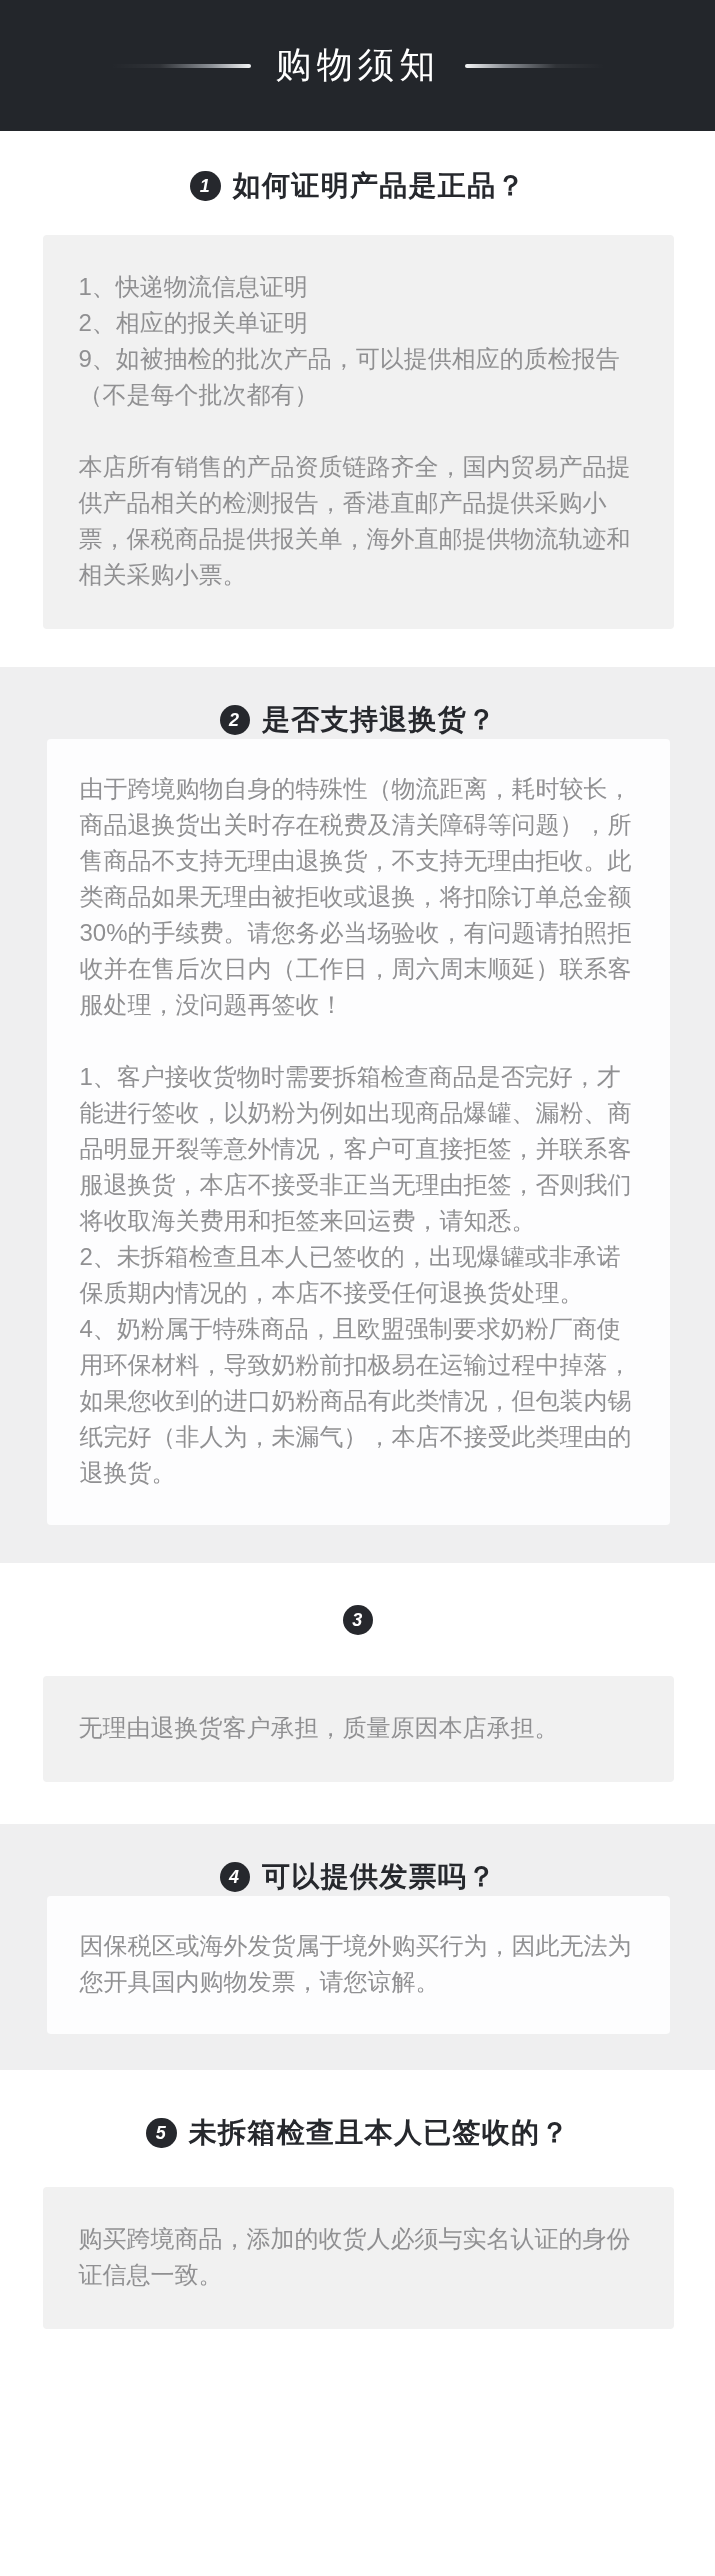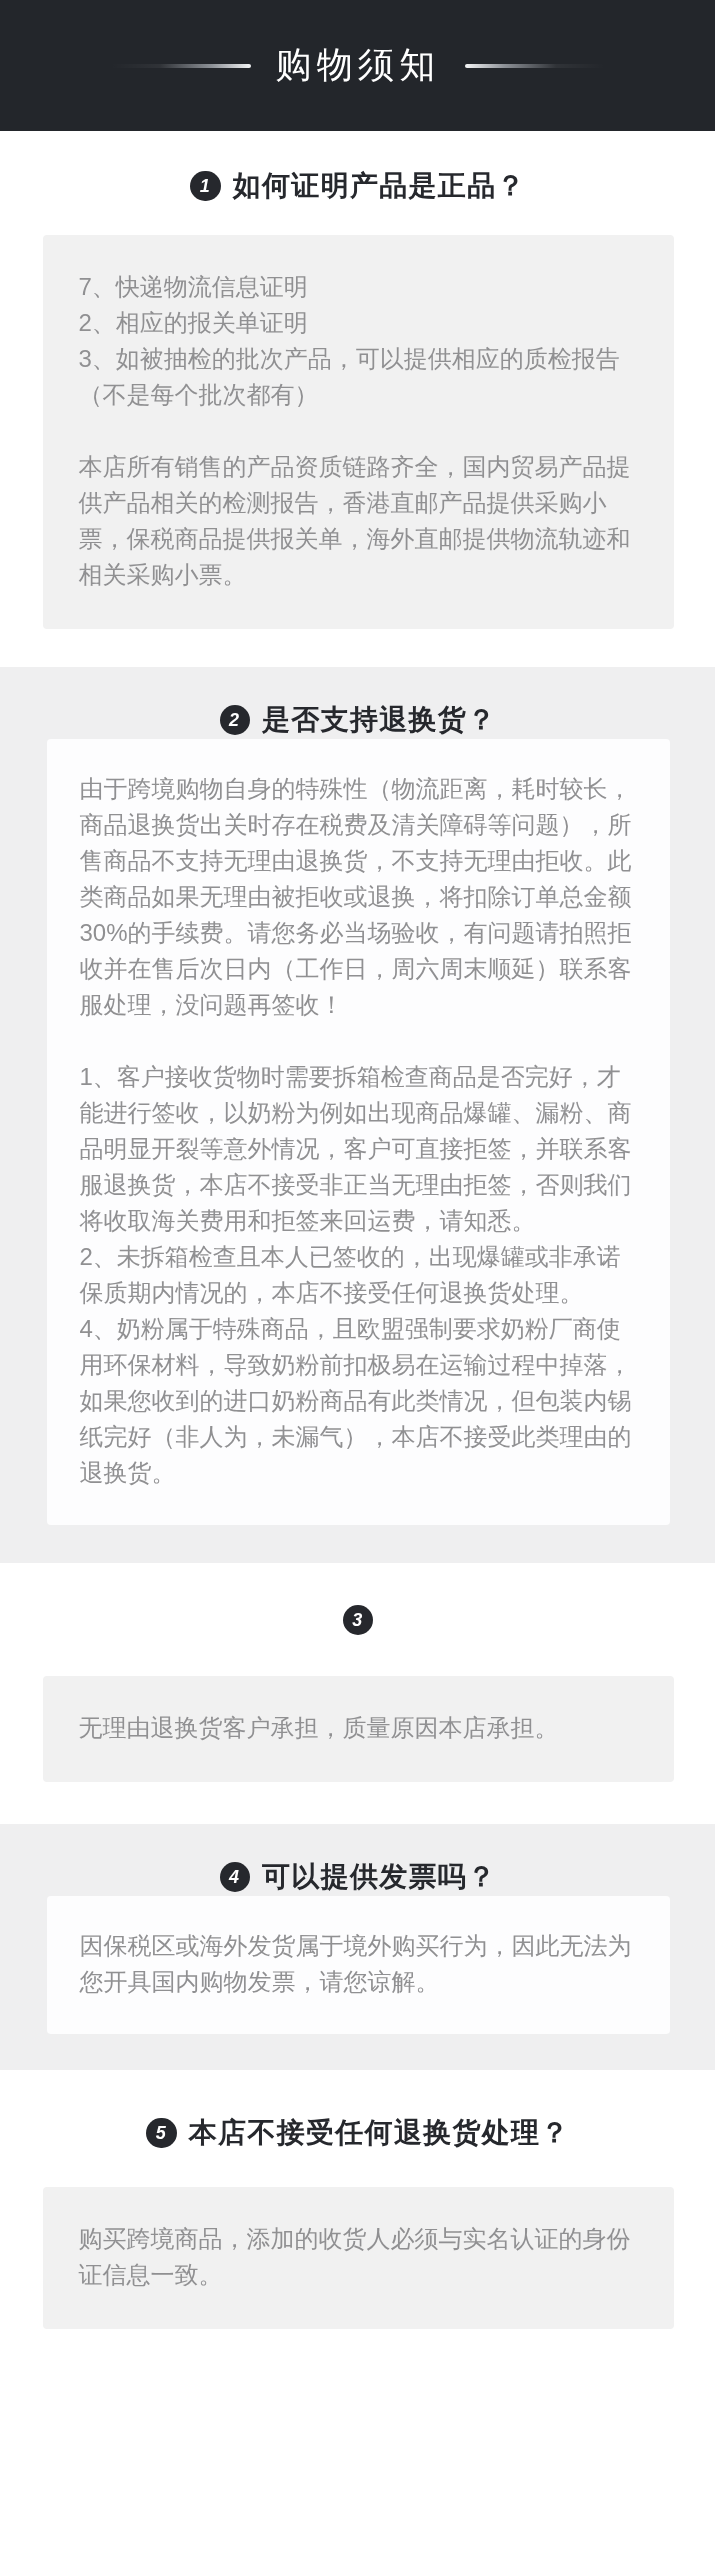--- a/index.html
+++ b/index.html
@@ -65,23 +65,23 @@
 
 <main id="main">
   <section class="sec plain sec-0">
     <div class="sec-heading">
       <span class="num-badge">
         <span class="num">1</span>
       </span>
       <span class="sec-title">如何证明产品是正品？</span>
     </div>
     <div class="qbox">
-        <div class="para">7、快递物流信息证明</div>
+        <div class="para">1、快递物流信息证明</div>
         <div class="para">2、相应的报关单证明</div>
-        <div class="para">3、如被抽检的批次产品，可以提供相应的质检报告（不是每个批次都有）</div>
+        <div class="para">9、如被抽检的批次产品，可以提供相应的质检报告（不是每个批次都有）</div>
         <div class="para blank"></div>
         <div class="para">本店所有销售的产品资质链路齐全，国内贸易产品提供产品相关的检测报告，香港直邮产品提供采购小票，保税商品提供报关单，海外直邮提供物流轨迹和相关采购小票。</div>
       </div>
   </section>
 
   <section class="sec tinted sec-1">
     <div class="sec-heading">
       <span class="num-badge">
         <span class="num">2</span>
       </span>
@@ -117,20 +117,20 @@
     <div class="qbox">
         <div class="para">因保税区或海外发货属于境外购买行为，因此无法为您开具国内购物发票，请您谅解。</div>
       </div>
   </section>
 
   <section class="sec plain sec-4">
     <div class="sec-heading">
       <span class="num-badge">
         <span class="num">5</span>
       </span>
-      <span class="sec-title">本店不接受任何退换货处理？</span>
+      <span class="sec-title">未拆箱检查且本人已签收的？</span>
     </div>
     <div class="qbox">
         <div class="para">购买跨境商品，添加的收货人必须与实名认证的身份证信息一致。</div>
       </div>
   </section>
 </main>
 
 
 </body></html>

